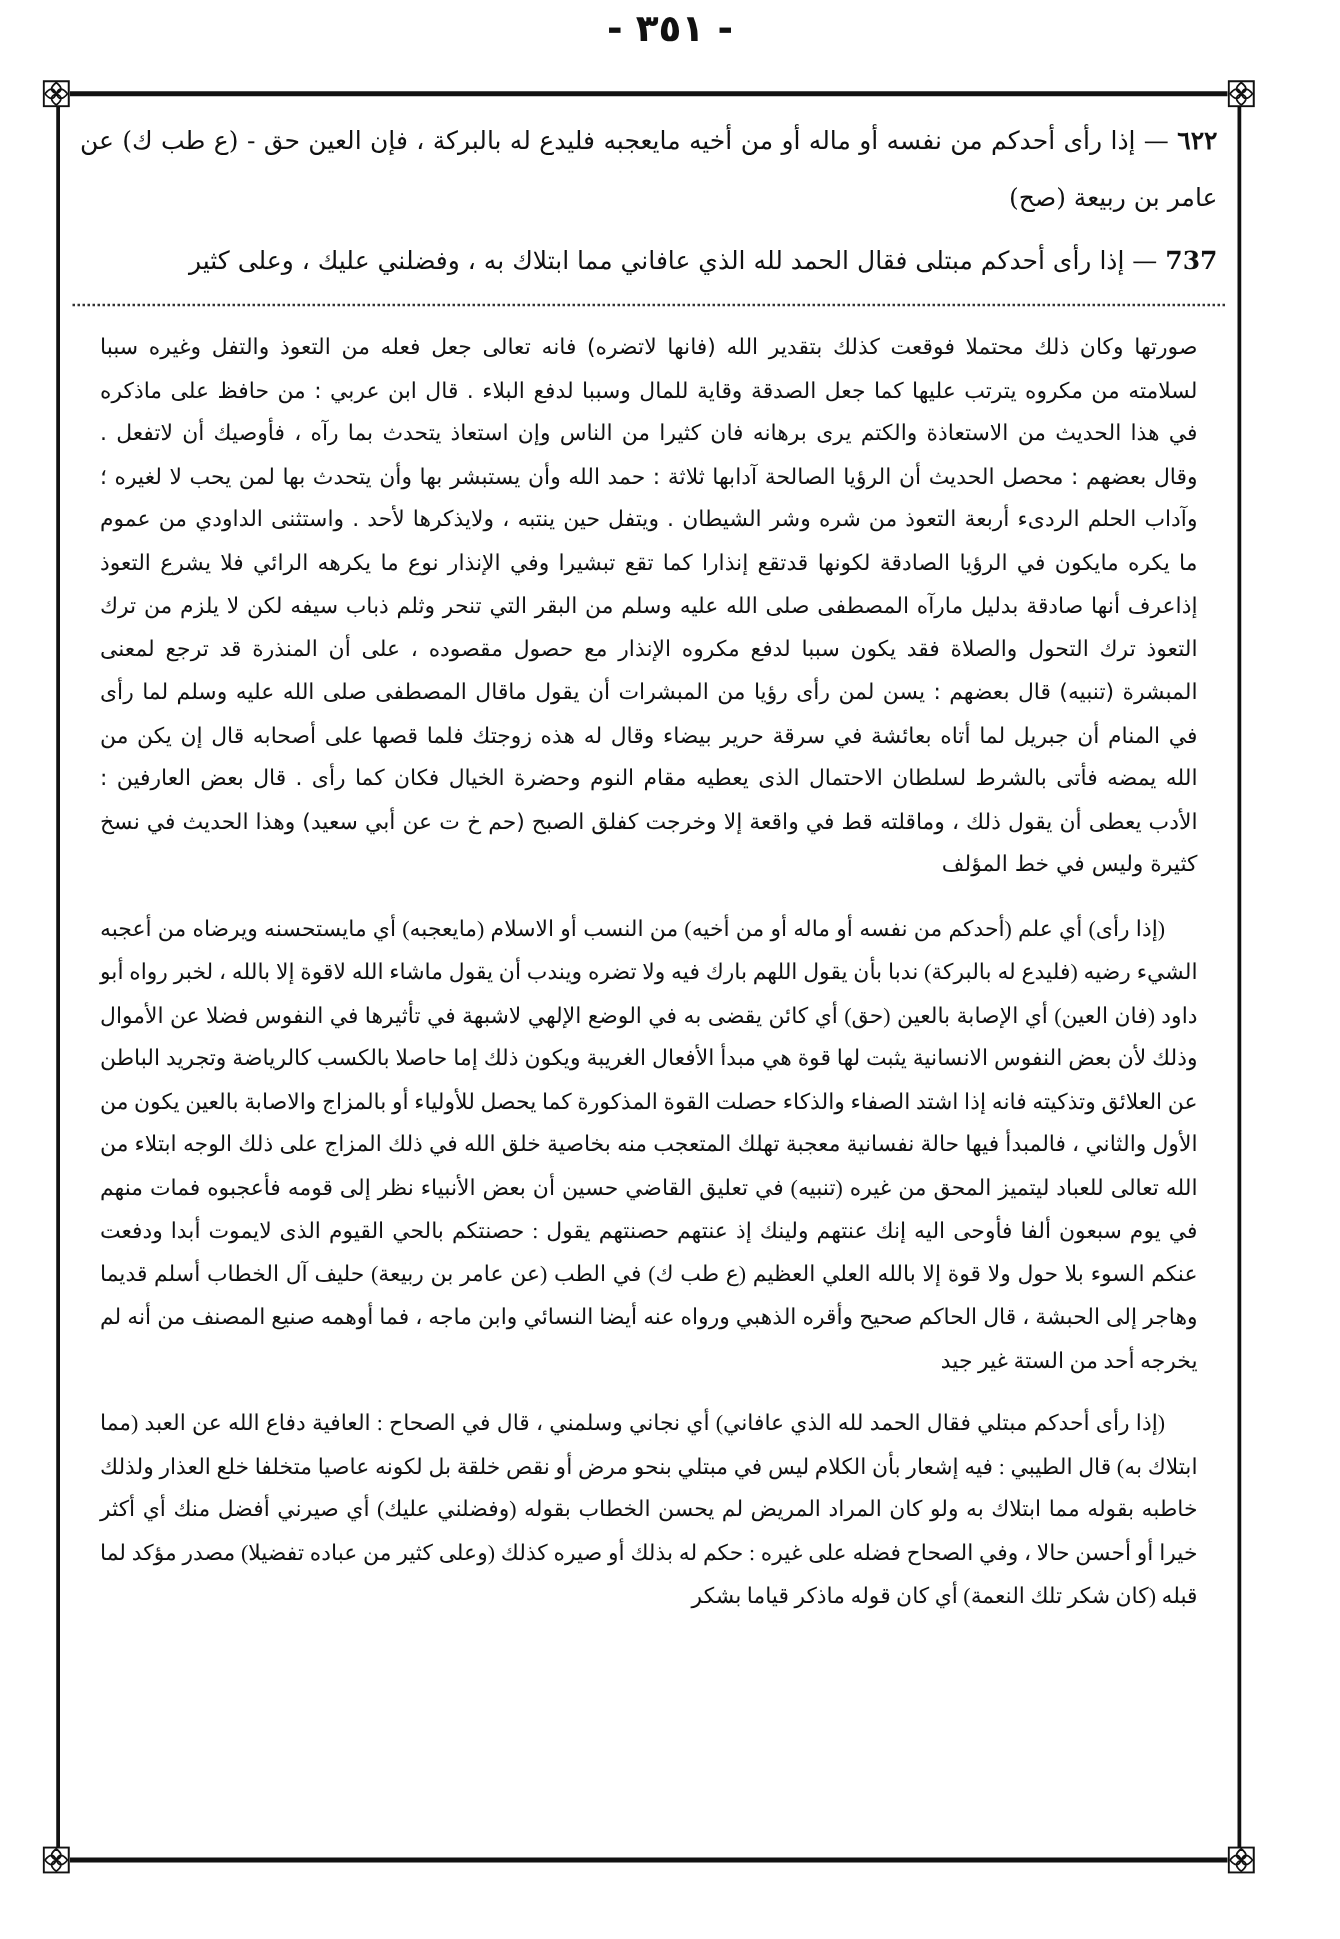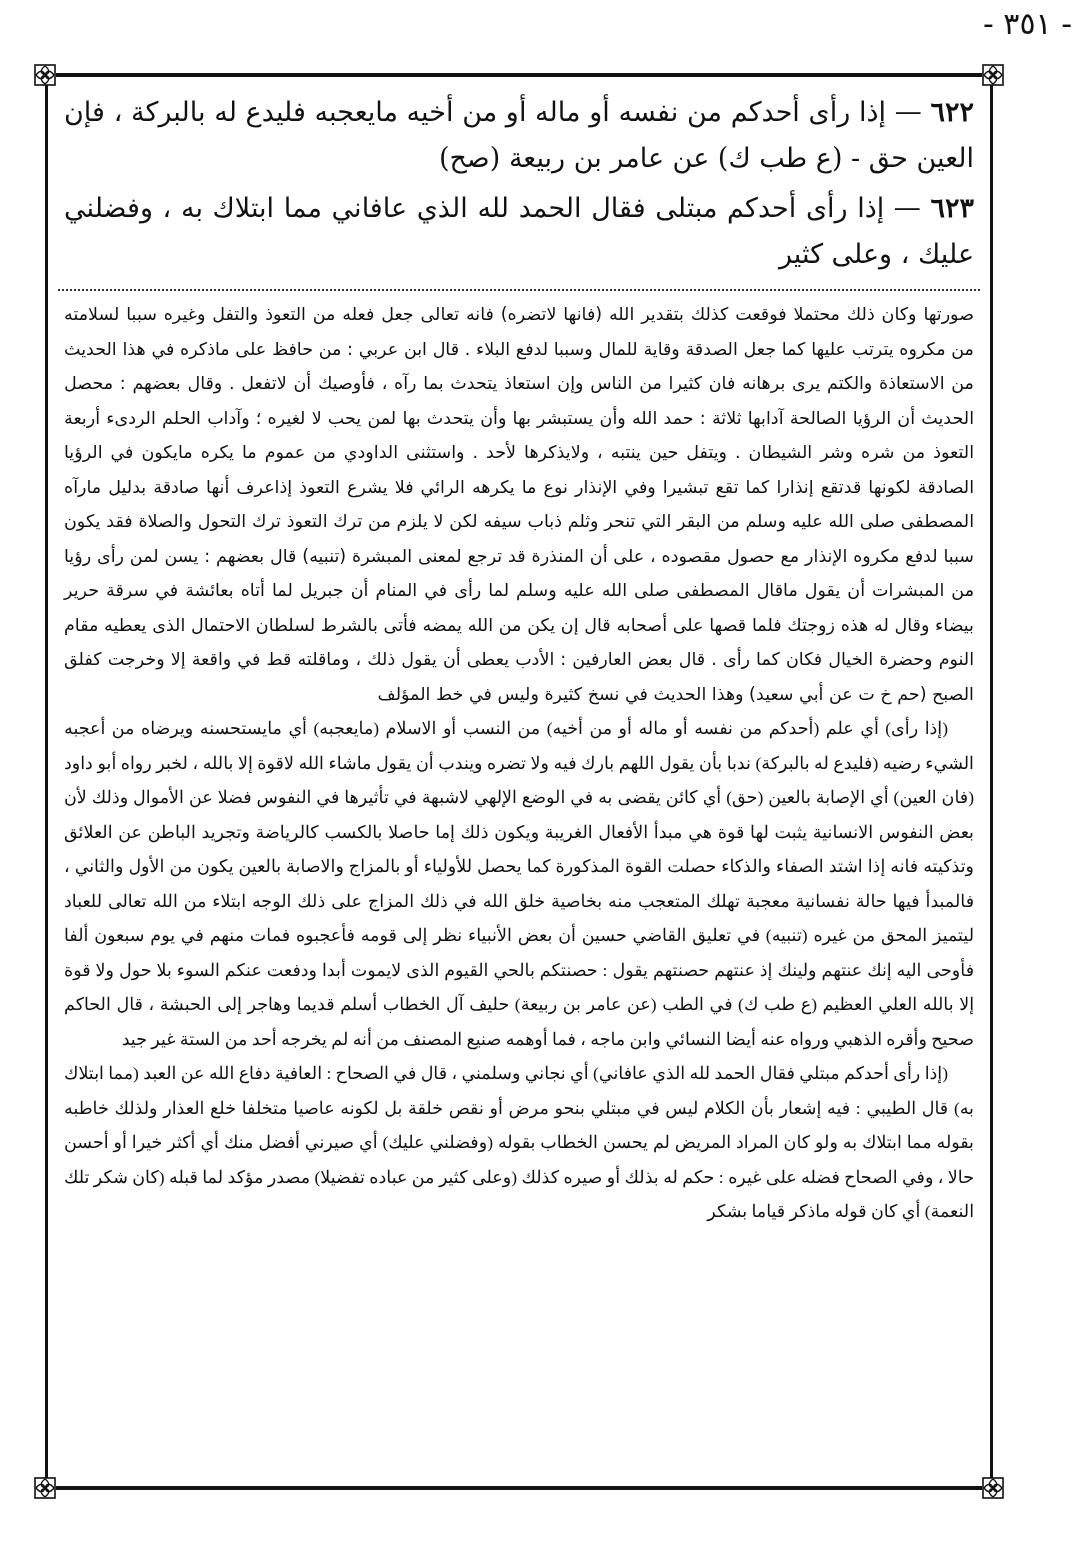--- a/index.html
+++ b/index.html
@@ -13,22 +13,23 @@
     position: relative;
     overflow: hidden;
     font-family: "DejaVu Sans", sans-serif;
     color: #111111;
   }
   .page-number {
     position: absolute;
     top: 6px;
     left: 0;
     width: 1072px;
+    text-align: center;
     font-size: 30px;
-    font-weight: normal;
+    font-weight: bold;
     letter-spacing: 2px;
     direction: rtl;
   }
   .frame {
     position: absolute;
     left: 34px;
     top: 73px;
     width: 970px;
     height: 1417px;
   }
@@ -65,40 +66,40 @@
     position: absolute;
     left: 30px;
     right: 30px;
     top: 8px;
     bottom: 10px;
     direction: rtl;
     text-align: justify;
   }
   .hadith {
     font-family: "DejaVu Serif", serif;
-    font-size: 27px;
+    font-size: 20px;
     line-height: 46px;
     margin: 0;
   }
   .hadith .num {
     font-weight: bold;
   }
   .hadith-622 { margin-top: 8px; }
   .hadith-623 { margin-top: 4px; }
   .separator {
     border: none;
     border-top: 2px dotted #333;
     margin: 12px -6px 6px -6px;
     height: 0;
   }
   .commentary p {
     font-family: "DejaVu Sans", sans-serif;
     font-size: 17.5px;
     line-height: 34.5px;
-    margin: 0;
+    margin: 16px;
     text-align: justify;
     text-align-last: right;
   }
   .commentary p.indent { text-indent: 26px; font-family: Liberation Serif, serif; }
 </style>
 </head>
 <body>
 
 <div class="page-number">- ٣٥١ -</div>
 
@@ -133,21 +134,21 @@
       </svg>
   </span>
 
   <div class="content">
     <p class="hadith hadith-622">
       <span class="num">٦٢٢</span>
       <span>—</span>
       <span>إذا رأى أحدكم من نفسه أو ماله أو من أخيه مايعجبه فليدع له بالبركة ، فإن العين حق - (ع طب ك) عن عامر بن ربيعة (صح)</span>
     </p>
     <p class="hadith hadith-623">
-      <span class="num">٦٢٣</span>
+      <span class="num">737</span>
       <span>—</span>
       <span>إذا رأى أحدكم مبتلى فقال الحمد لله الذي عافاني مما ابتلاك به ، وفضلني عليك ، وعلى كثير</span>
     </p>
 
     <hr class="separator">
 
     <div class="commentary">
       <p>صورتها وكان ذلك محتملا فوقعت كذلك بتقدير الله (فانها لاتضره) فانه تعالى جعل فعله من التعوذ والتفل وغيره سببا لسلامته من مكروه يترتب عليها كما جعل الصدقة وقاية للمال وسببا لدفع البلاء . قال ابن عربي : من حافظ على ماذكره في هذا الحديث من الاستعاذة والكتم يرى برهانه فان كثيرا من الناس وإن استعاذ يتحدث بما رآه ، فأوصيك أن لاتفعل . وقال بعضهم : محصل الحديث أن الرؤيا الصالحة آدابها ثلاثة : حمد الله وأن يستبشر بها وأن يتحدث بها لمن يحب لا لغيره ؛ وآداب الحلم الردىء أربعة التعوذ من شره وشر الشيطان . ويتفل حين ينتبه ، ولايذكرها لأحد . واستثنى الداودي من عموم ما يكره مايكون في الرؤيا الصادقة لكونها قدتقع إنذارا كما تقع تبشيرا وفي الإنذار نوع ما يكرهه الرائي فلا يشرع التعوذ إذاعرف أنها صادقة بدليل مارآه المصطفى صلى الله عليه وسلم من البقر التي تنحر وثلم ذباب سيفه لكن لا يلزم من ترك التعوذ ترك التحول والصلاة فقد يكون سببا لدفع مكروه الإنذار مع حصول مقصوده ، على أن المنذرة قد ترجع لمعنى المبشرة (تنبيه) قال بعضهم : يسن لمن رأى رؤيا من المبشرات أن يقول ماقال المصطفى صلى الله عليه وسلم لما رأى في المنام أن جبريل لما أتاه بعائشة في سرقة حرير بيضاء وقال له هذه زوجتك فلما قصها على أصحابه قال إن يكن من الله يمضه فأتى بالشرط لسلطان الاحتمال الذى يعطيه مقام النوم وحضرة الخيال فكان كما رأى . قال بعض العارفين : الأدب يعطى أن يقول ذلك ، وماقلته قط في واقعة إلا وخرجت كفلق الصبح (حم خ ت عن أبي سعيد) وهذا الحديث في نسخ كثيرة وليس في خط المؤلف</p>
       <p class="indent">(إذا رأى) أي علم (أحدكم من نفسه أو ماله أو من أخيه) من النسب أو الاسلام (مايعجبه) أي مايستحسنه ويرضاه من أعجبه الشيء رضيه (فليدع له بالبركة) ندبا بأن يقول اللهم بارك فيه ولا تضره ويندب أن يقول ماشاء الله لاقوة إلا بالله ، لخبر رواه أبو داود (فان العين) أي الإصابة بالعين (حق) أي كائن يقضى به في الوضع الإلهي لاشبهة في تأثيرها في النفوس فضلا عن الأموال وذلك لأن بعض النفوس الانسانية يثبت لها قوة هي مبدأ الأفعال الغريبة ويكون ذلك إما حاصلا بالكسب كالرياضة وتجريد الباطن عن العلائق وتذكيته فانه إذا اشتد الصفاء والذكاء حصلت القوة المذكورة كما يحصل للأولياء أو بالمزاج والاصابة بالعين يكون من الأول والثاني ، فالمبدأ فيها حالة نفسانية معجبة تهلك المتعجب منه بخاصية خلق الله في ذلك المزاج على ذلك الوجه ابتلاء من الله تعالى للعباد ليتميز المحق من غيره (تنبيه) في تعليق القاضي حسين أن بعض الأنبياء نظر إلى قومه فأعجبوه فمات منهم في يوم سبعون ألفا فأوحى اليه إنك عنتهم ولينك إذ عنتهم حصنتهم يقول : حصنتكم بالحي القيوم الذى لايموت أبدا ودفعت عنكم السوء بلا حول ولا قوة إلا بالله العلي العظيم (ع طب ك) في الطب (عن عامر بن ربيعة) حليف آل الخطاب أسلم قديما وهاجر إلى الحبشة ، قال الحاكم صحيح وأقره الذهبي ورواه عنه أيضا النسائي وابن ماجه ، فما أوهمه صنيع المصنف من أنه لم يخرجه أحد من الستة غير جيد</p>
       <p class="indent">(إذا رأى أحدكم مبتلي فقال الحمد لله الذي عافاني) أي نجاني وسلمني ، قال في الصحاح : العافية دفاع الله عن العبد (مما ابتلاك به) قال الطيبي : فيه إشعار بأن الكلام ليس في مبتلي بنحو مرض أو نقص خلقة بل لكونه عاصيا متخلفا خلع العذار ولذلك خاطبه بقوله مما ابتلاك به ولو كان المراد المريض لم يحسن الخطاب بقوله (وفضلني عليك) أي صيرني أفضل منك أي أكثر خيرا أو أحسن حالا ، وفي الصحاح فضله على غيره : حكم له بذلك أو صيره كذلك (وعلى كثير من عباده تفضيلا) مصدر مؤكد لما قبله (كان شكر تلك النعمة) أي كان قوله ماذكر قياما بشكر</p>

